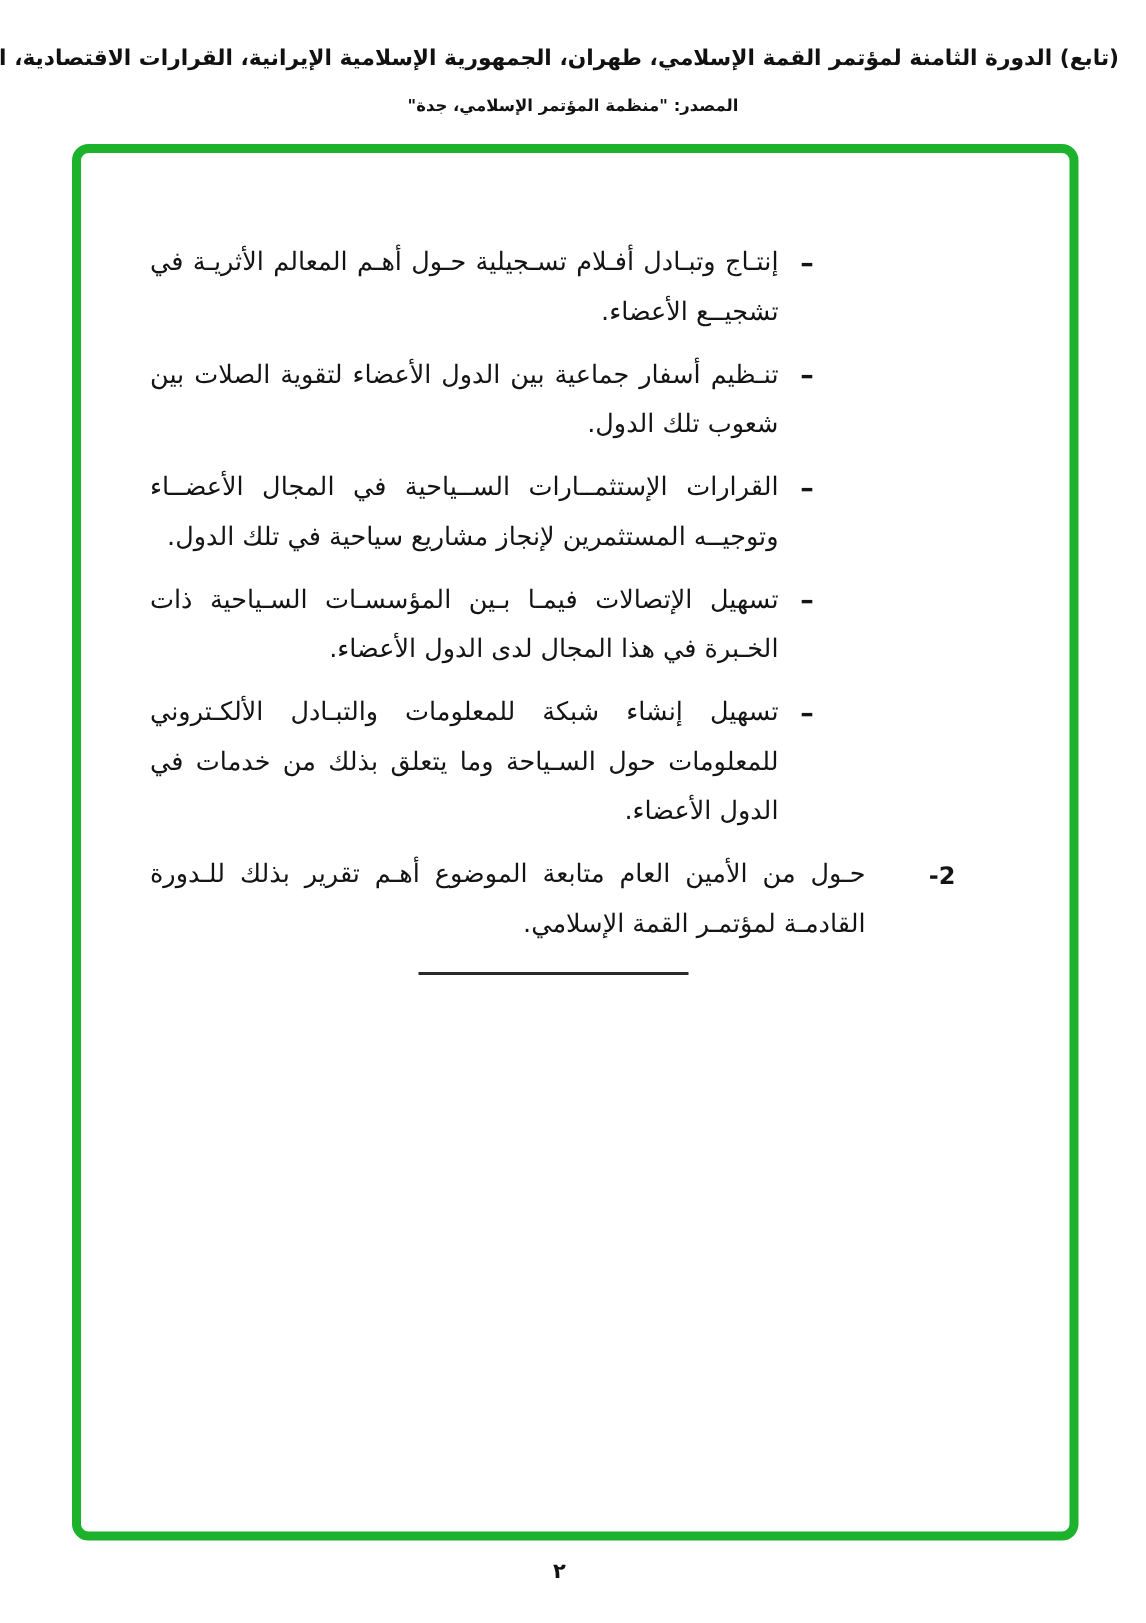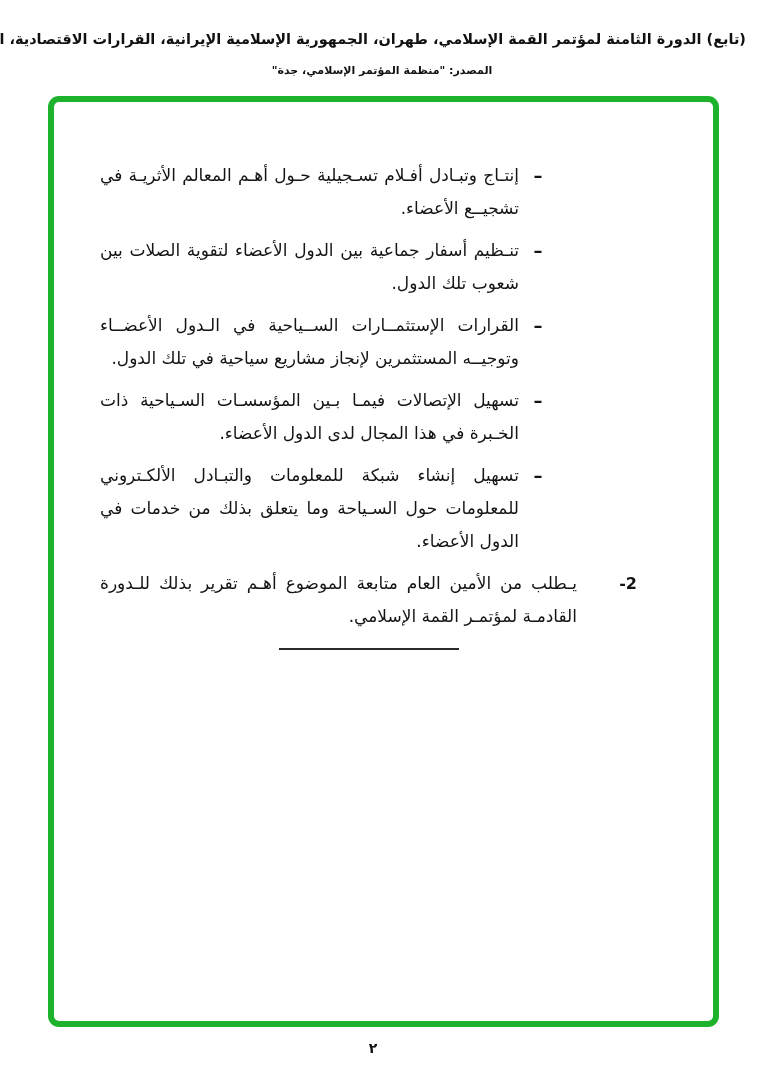--- a/index.html
+++ b/index.html
@@ -103,38 +103,38 @@
           <div class="bullet-text"><span class="lead-word">إنتـاج</span><span> وتبـادل أفـلام تسـجيلية حـول أهـم المعالم الأثريـة في تشجيــع الأعضاء.</span></div>
         </div>
 
         <div class="bullet-row">
           <div class="bullet-marker">–</div>
           <div class="bullet-text"><span class="lead-word">تنـظيم</span><span> أسفار جماعية بين الدول الأعضاء لتقوية الصلات بين شعوب تلك الدول.</span></div>
         </div>
 
         <div class="bullet-row">
           <div class="bullet-marker">–</div>
-          <div class="bullet-text"><span class="lead-word">القرارات</span><span> الإستثمــارات الســياحية في الـدول الأعضــاء وتوجيــه المستثمرين لإنجاز مشاريع سياحية في تلك الدول.</span></div>
+          <div class="bullet-text"><span class="lead-word">القرارات</span><span> الإستثمــارات الســياحية في المجال الأعضــاء وتوجيــه المستثمرين لإنجاز مشاريع سياحية في تلك الدول.</span></div>
         </div>
 
         <div class="bullet-row">
           <div class="bullet-marker">–</div>
           <div class="bullet-text"><span class="lead-word">تسهيل</span><span> الإتصالات فيمـا بـين المؤسسـات السـياحية ذات الخـبرة في هذا المجال لدى الدول الأعضاء.</span></div>
         </div>
 
         <div class="bullet-row">
           <div class="bullet-marker">–</div>
           <div class="bullet-text"><span class="lead-word">تسهيل</span><span> إنشاء شبكة للمعلومات والتبـادل الألكـتروني للمعلومات حول السـياحة وما يتعلق بذلك من خدمات في الدول الأعضاء.</span></div>
         </div>
 
       </div>
 
       <div class="numbered-item">
         <div class="item-marker">-2</div>
-        <div class="item-text"><span class="lead-word">يـطلب</span><span> من الأمين العام متابعة الموضوع أهـم تقرير بذلك للـدورة القادمـة لمؤتمـر القمة الإسلامي.</span></div>
+        <div class="item-text"><span class="lead-word">حـول</span><span> من الأمين العام متابعة الموضوع أهـم تقرير بذلك للـدورة القادمـة لمؤتمـر القمة الإسلامي.</span></div>
       </div>
 
       <div class="divider"></div>
 
     </div>
   </div>
 
   <div class="page-number">٢</div>
 
 </div>

